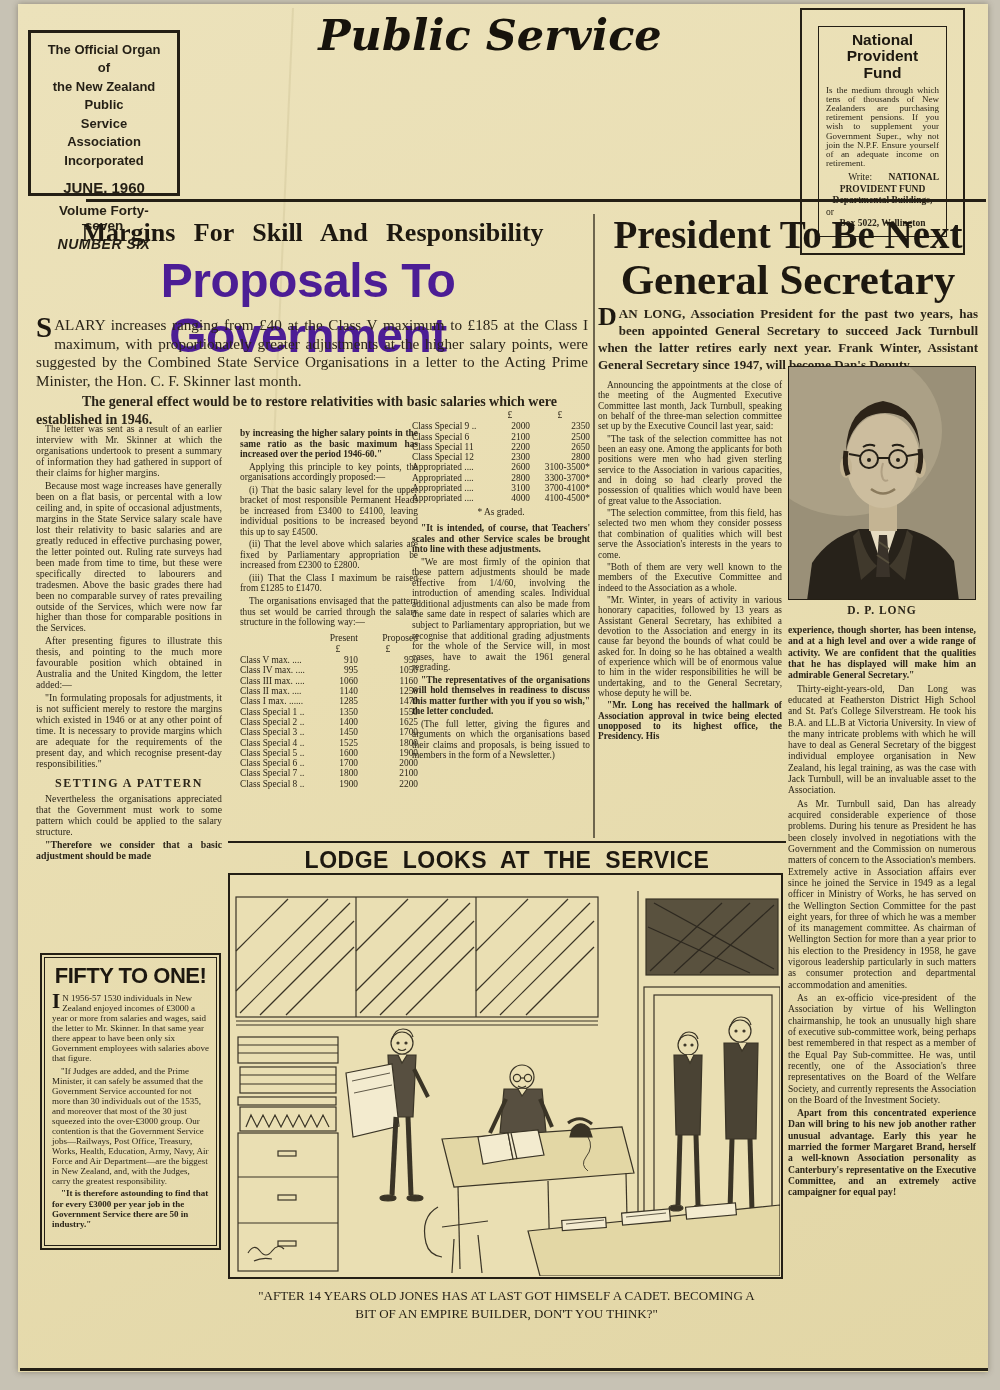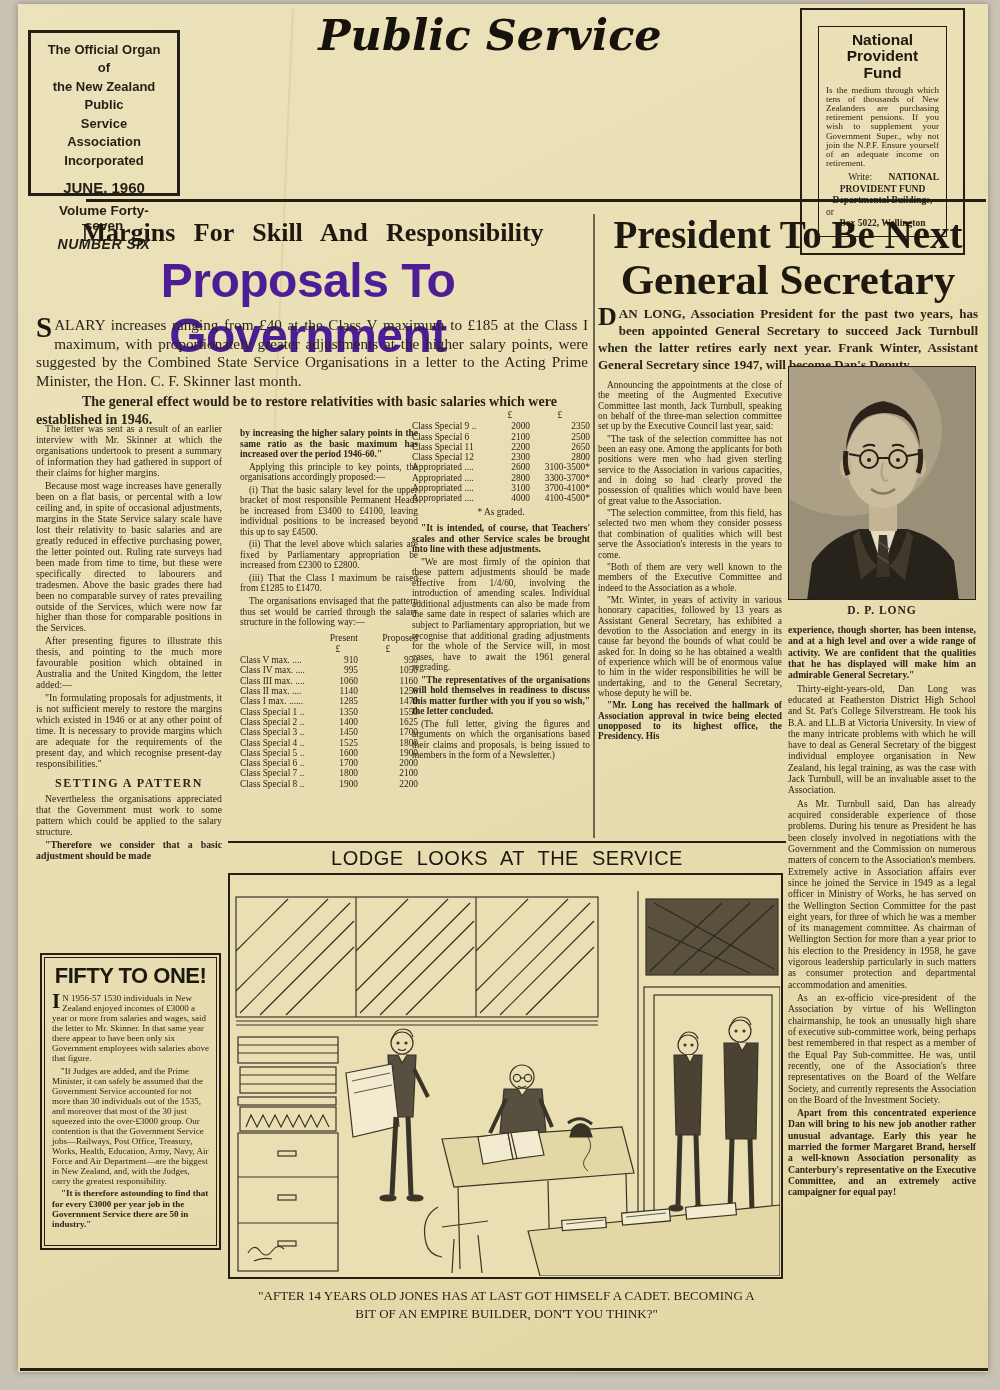--- a/index.html
+++ b/index.html
@@ -62,21 +62,21 @@
   #tableA{margin-top:5px;}
 
   #fifty-box{left:40px;top:953px;width:181px;border:2px solid #241f15;padding:2px;box-sizing:border-box;}
   #fifty-inner{border:1px solid #241f15;padding:5px 7px 14px;}
   #fifty-title{text-align:center;font-weight:bold;font-size:22px;letter-spacing:-.5px;color:#1d1810;margin-bottom:4px;}
   #fifty-inner .para{font-size:9px;line-height:1.12;}
 
   .dropcap{float:left;font-weight:bold;line-height:.82;padding-right:2px;color:#1d1810;}
 
   
-  #cartoon-heading{left:228px;top:847px;width:558px;text-align:center;font-weight:normal;font-size:20px;
+  #cartoon-heading{left:228px;top:847px;width:558px;text-align:center;font-weight:bold;font-size:23px;
                    word-spacing:7px;letter-spacing:.5px;color:#1d1810;}
   #cartoon-box{left:228px;top:873px;width:555px;height:406px;border:2.5px solid #241f15;box-sizing:border-box;background:#eadfb3;}
   #caption{left:214px;top:1287px;width:585px;text-align:center;font-size:13px;line-height:1.35;color:#241f15;}
 
   
   #vrule{left:593px;top:214px;width:2px;height:624px;background:rgba(43,37,25,.65);}
   #rh1{left:596px;top:212px;width:384px;text-align:center;font-weight:bold;font-size:39px;color:#1d1810;}
   #rh2{left:596px;top:255px;width:384px;text-align:center;font-weight:bold;font-size:43px;color:#1d1810;}
   #right-lead{left:598px;top:306px;width:380px;font-weight:bold;font-size:13px;line-height:1.3;text-align:justify;}
   #colA{left:598px;top:380px;width:184px;font-size:9.4px;line-height:1.1;}

